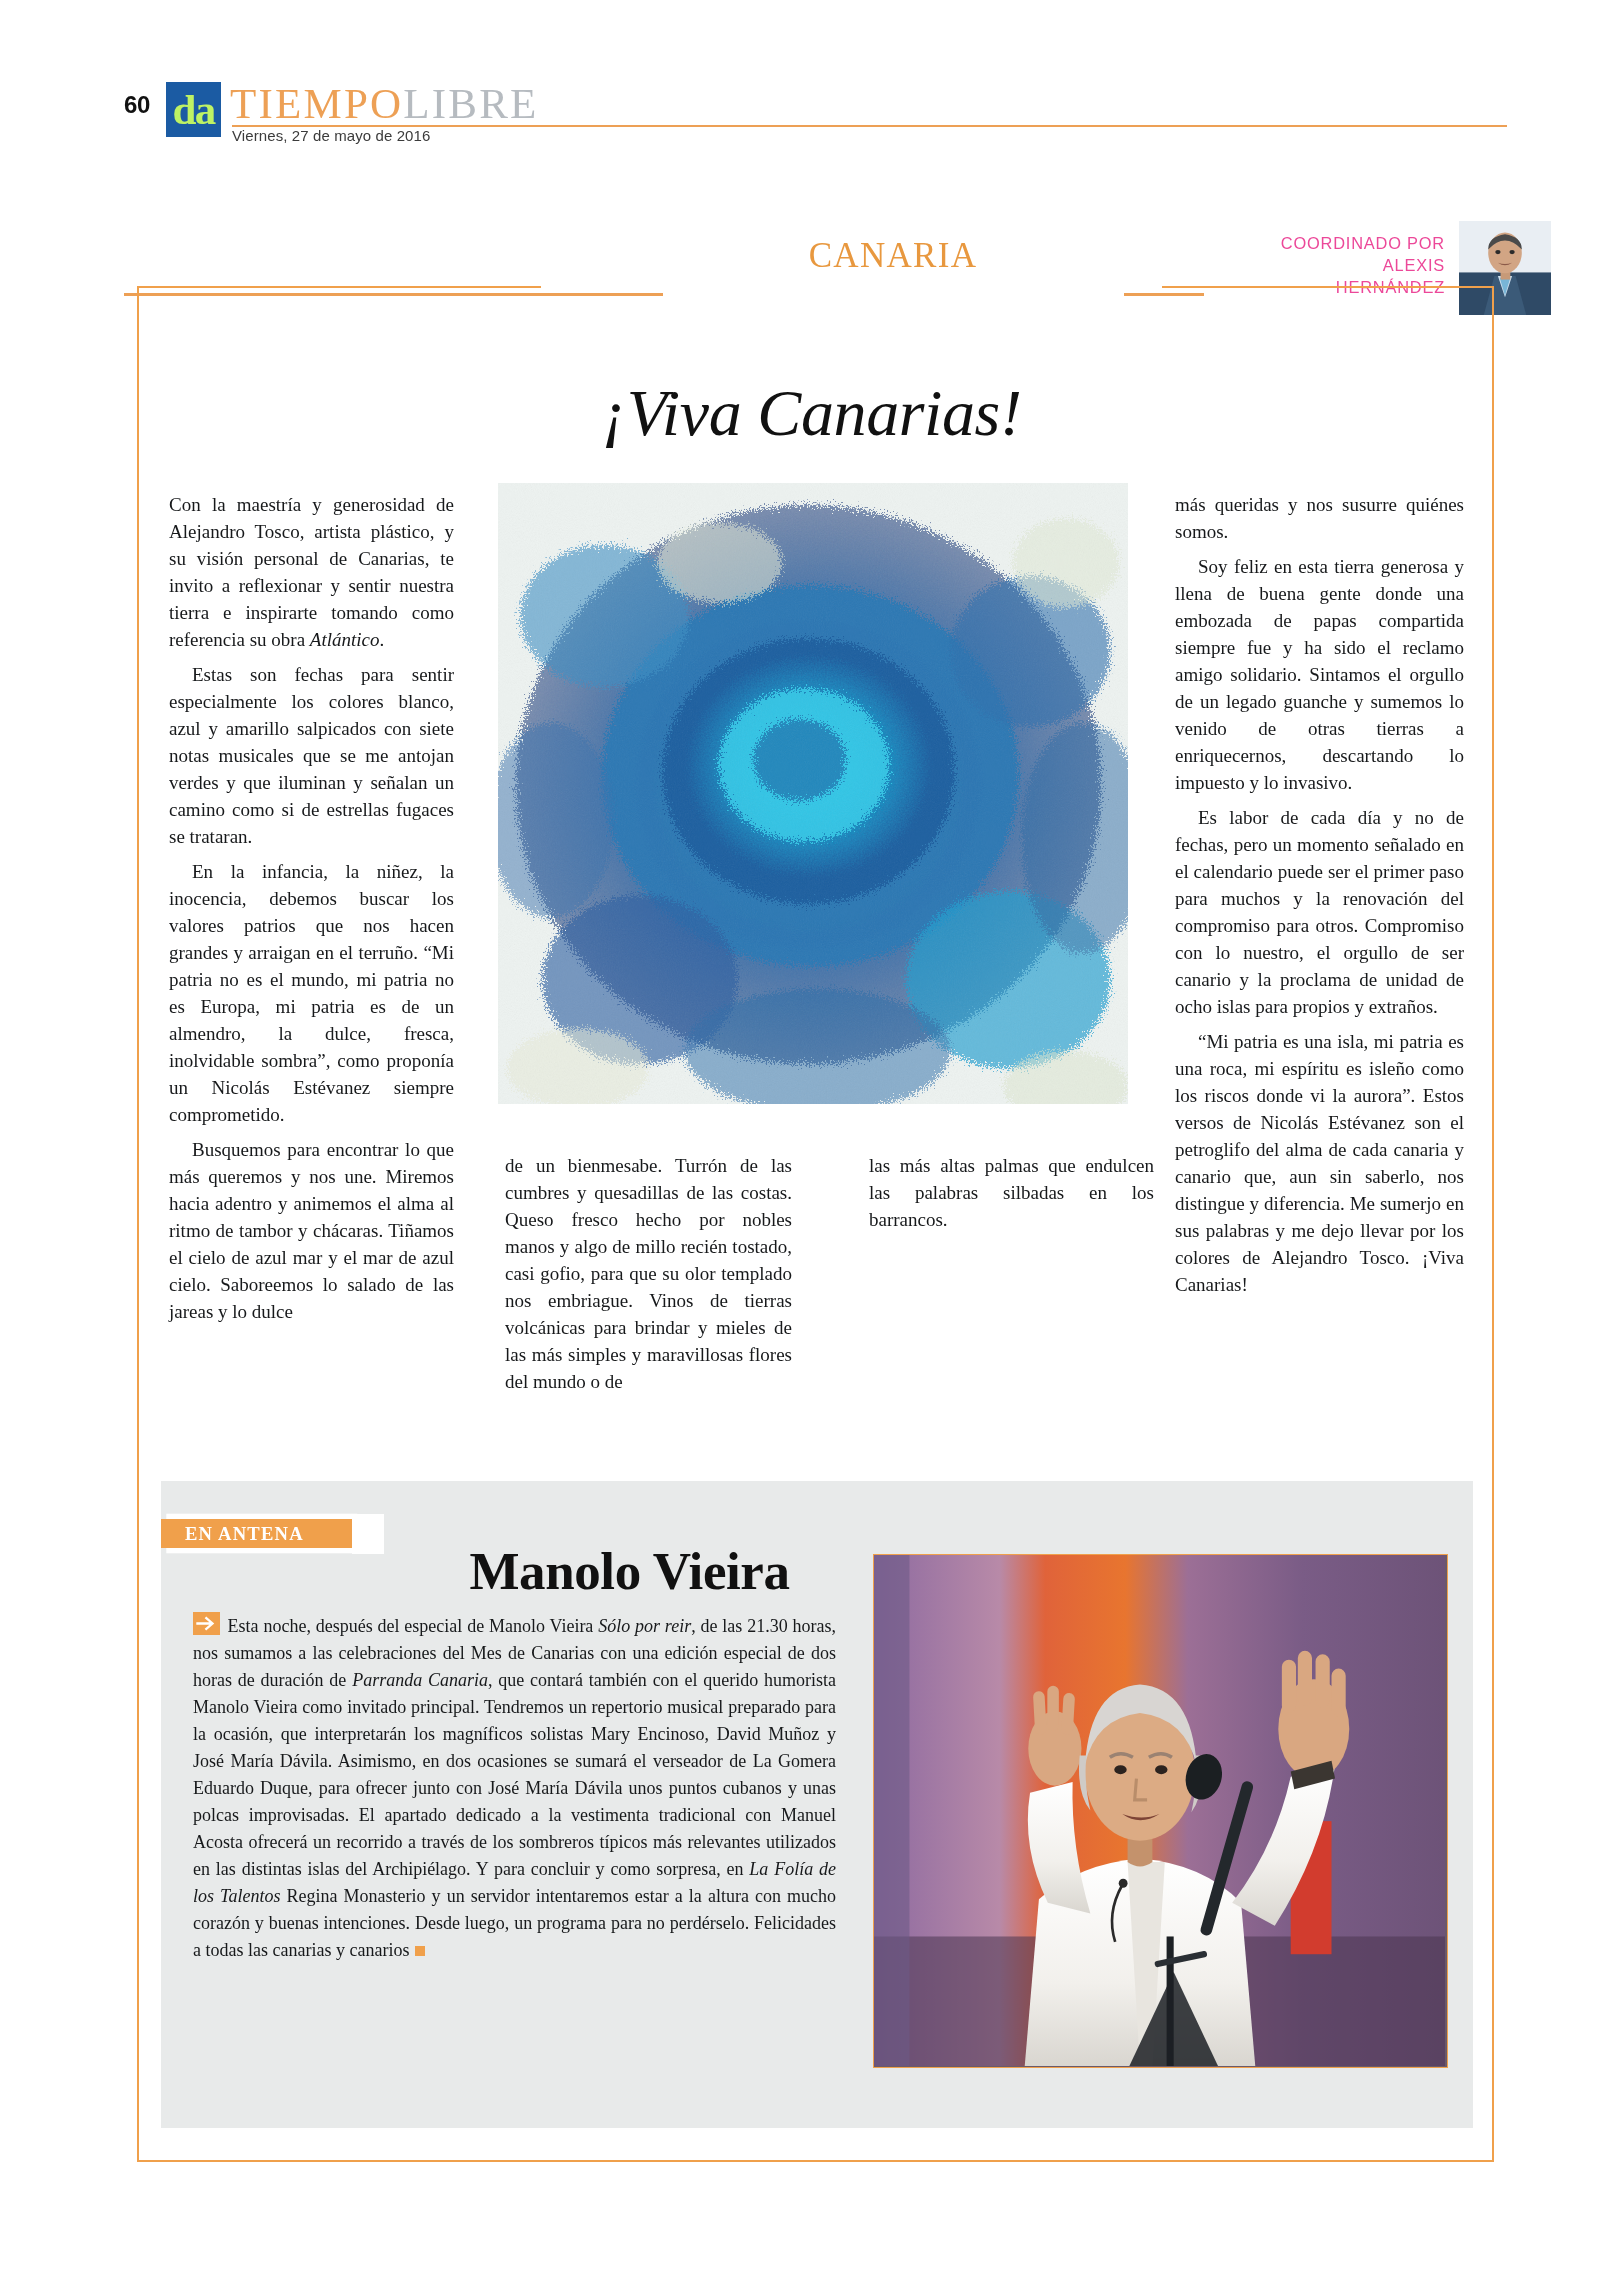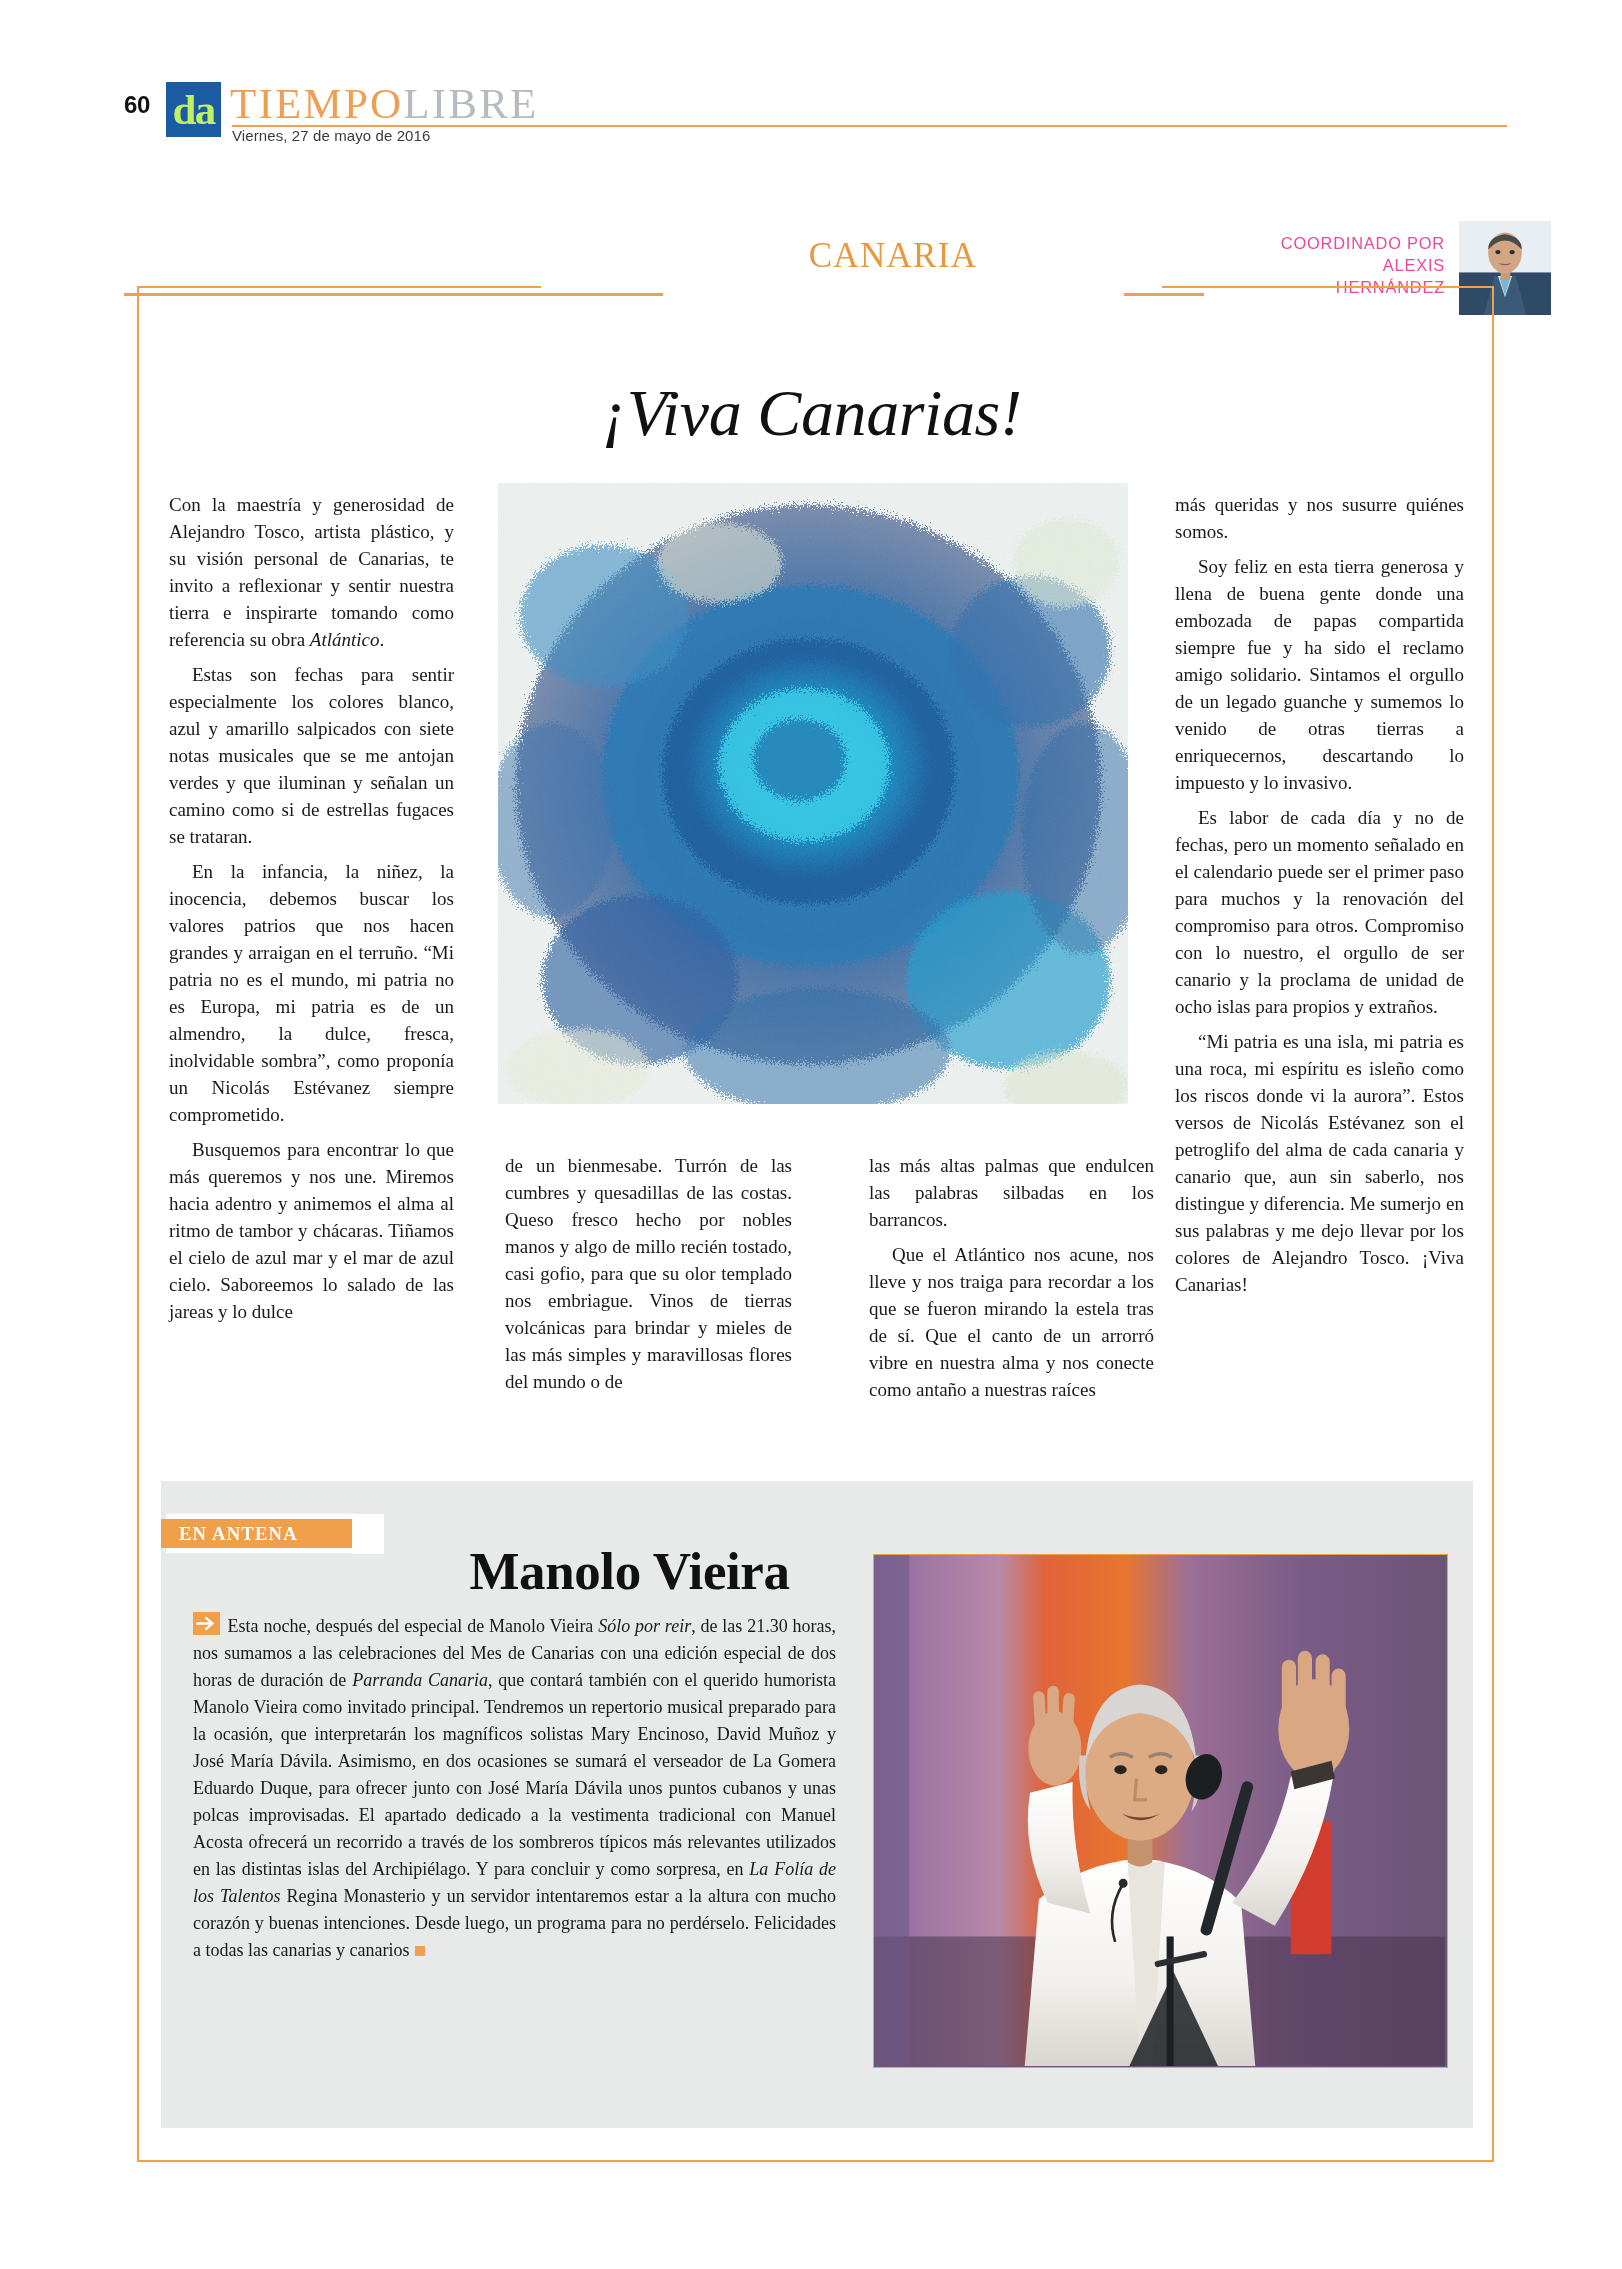--- a/index.html
+++ b/index.html
@@ -185,21 +185,21 @@
   #antena-badge {
     position: absolute;
     left: 161px; top: 1519px;
     width: 191px; height: 29px;
     background: #f0a04b;
     color: #ffffff;
     font-family: "Liberation Serif", serif;
     font-weight: bold;
     font-size: 18.6px;
     line-height: 29px;
-    padding-left: 18px;
+    padding-left: 24px;
     letter-spacing: 1.2px;
     box-sizing: border-box;
     box-shadow: 5.3px 5.3px 0 0 #ffffff, 5.3px -5.3px 0 0 #ffffff;
   }
   #antena-badge-notch {
     position: absolute;
     left: 352px; top: 1514px;
     width: 32px; height: 40px;
     background: #ffffff;
   }
@@ -355,21 +355,20 @@
   <p>En la infancia, la niñez, la inocencia, debemos buscar los valores patrios que nos hacen grandes y arraigan en el terruño. “Mi patria no es el mundo, mi patria no es Europa, mi patria es de un almendro, la dulce, fresca, inolvidable sombra”, como proponía un Nicolás Estévanez siempre comprometido.</p>
   <p>Busquemos para encontrar lo que más queremos y nos une. Miremos hacia adentro y animemos el alma al ritmo de tambor y chácaras. Tiñamos el cielo de azul mar y el mar de azul cielo. Saboreemos lo salado de las jareas y lo dulce</p>
 </div>
 
 <div class="col" id="col-2-top">
   <p class="first">de un bienmesabe. Turrón de las cumbres y quesadillas de las costas. Queso fresco hecho por nobles manos y algo de millo recién tostado, casi gofio, para que su olor templado nos embriague. Vinos de tierras volcánicas para brindar y mieles de las más simples y maravillosas flores del mundo o de</p>
 </div>
 
 <div class="col" id="col-3-top">
   <p class="first">las más altas palmas que endulcen las palabras silbadas en los barrancos.</p>
-  <p>Que el Atlántico nos acune, nos lleve y nos traiga para recordar a los que se fueron mirando la estela tras de sí. Que el canto de un arrorró vibre en nuestra alma y nos conecte como antaño a nuestras raíces</p>
 </div>
 
 <div class="col" id="col-4">
   <p class="first">más queridas y nos susurre quiénes somos.</p>
   <p>Soy feliz en esta tierra generosa y llena de buena gente donde una embozada de papas compartida siempre fue y ha sido el reclamo amigo solidario. Sintamos el orgullo de un legado guanche y sumemos lo venido de otras tierras a enriquecernos, descartando lo impuesto y lo invasivo.</p>
   <p>Es labor de cada día y no de fechas, pero un momento señalado en el calendario puede ser el primer paso para muchos y la renovación del compromiso para otros. Compromiso con lo nuestro, el orgullo de ser canario y la proclama de unidad de ocho islas para propios y extraños.</p>
   <p>“Mi patria es una isla, mi patria es una roca, mi espíritu es isleño como los riscos donde vi la aurora”. Estos versos de Nicolás Estévanez son el petroglifo del alma de cada canaria y canario que, aun sin saberlo, nos distingue y diferencia. Me sumerjo en sus palabras y me dejo llevar por los colores de Alejandro Tosco. ¡Viva Canarias!</p>
 </div>
 
 <div id="antena-panel"></div>

